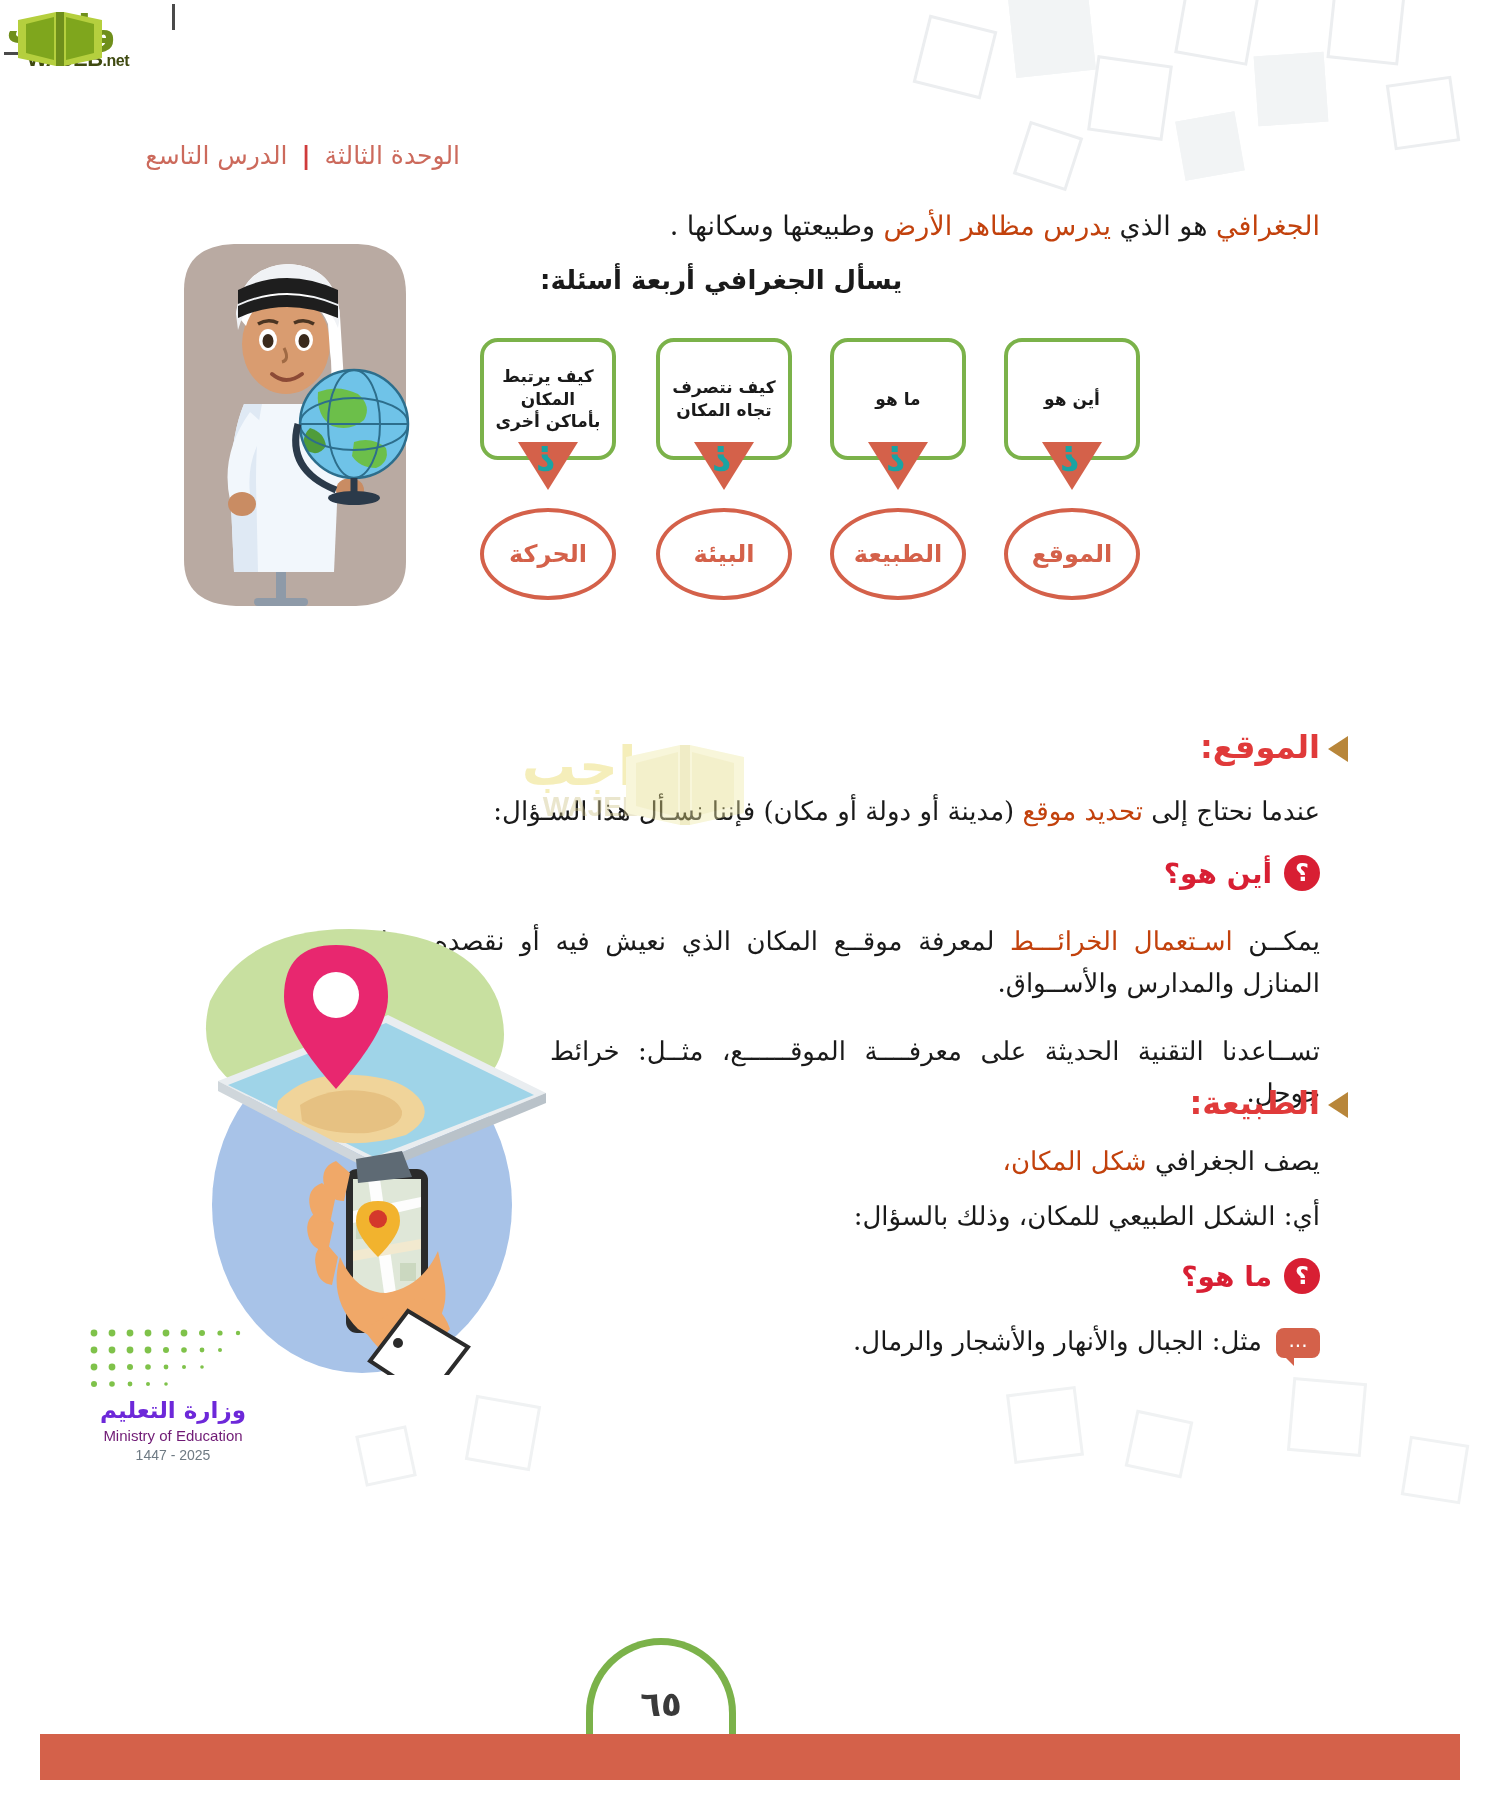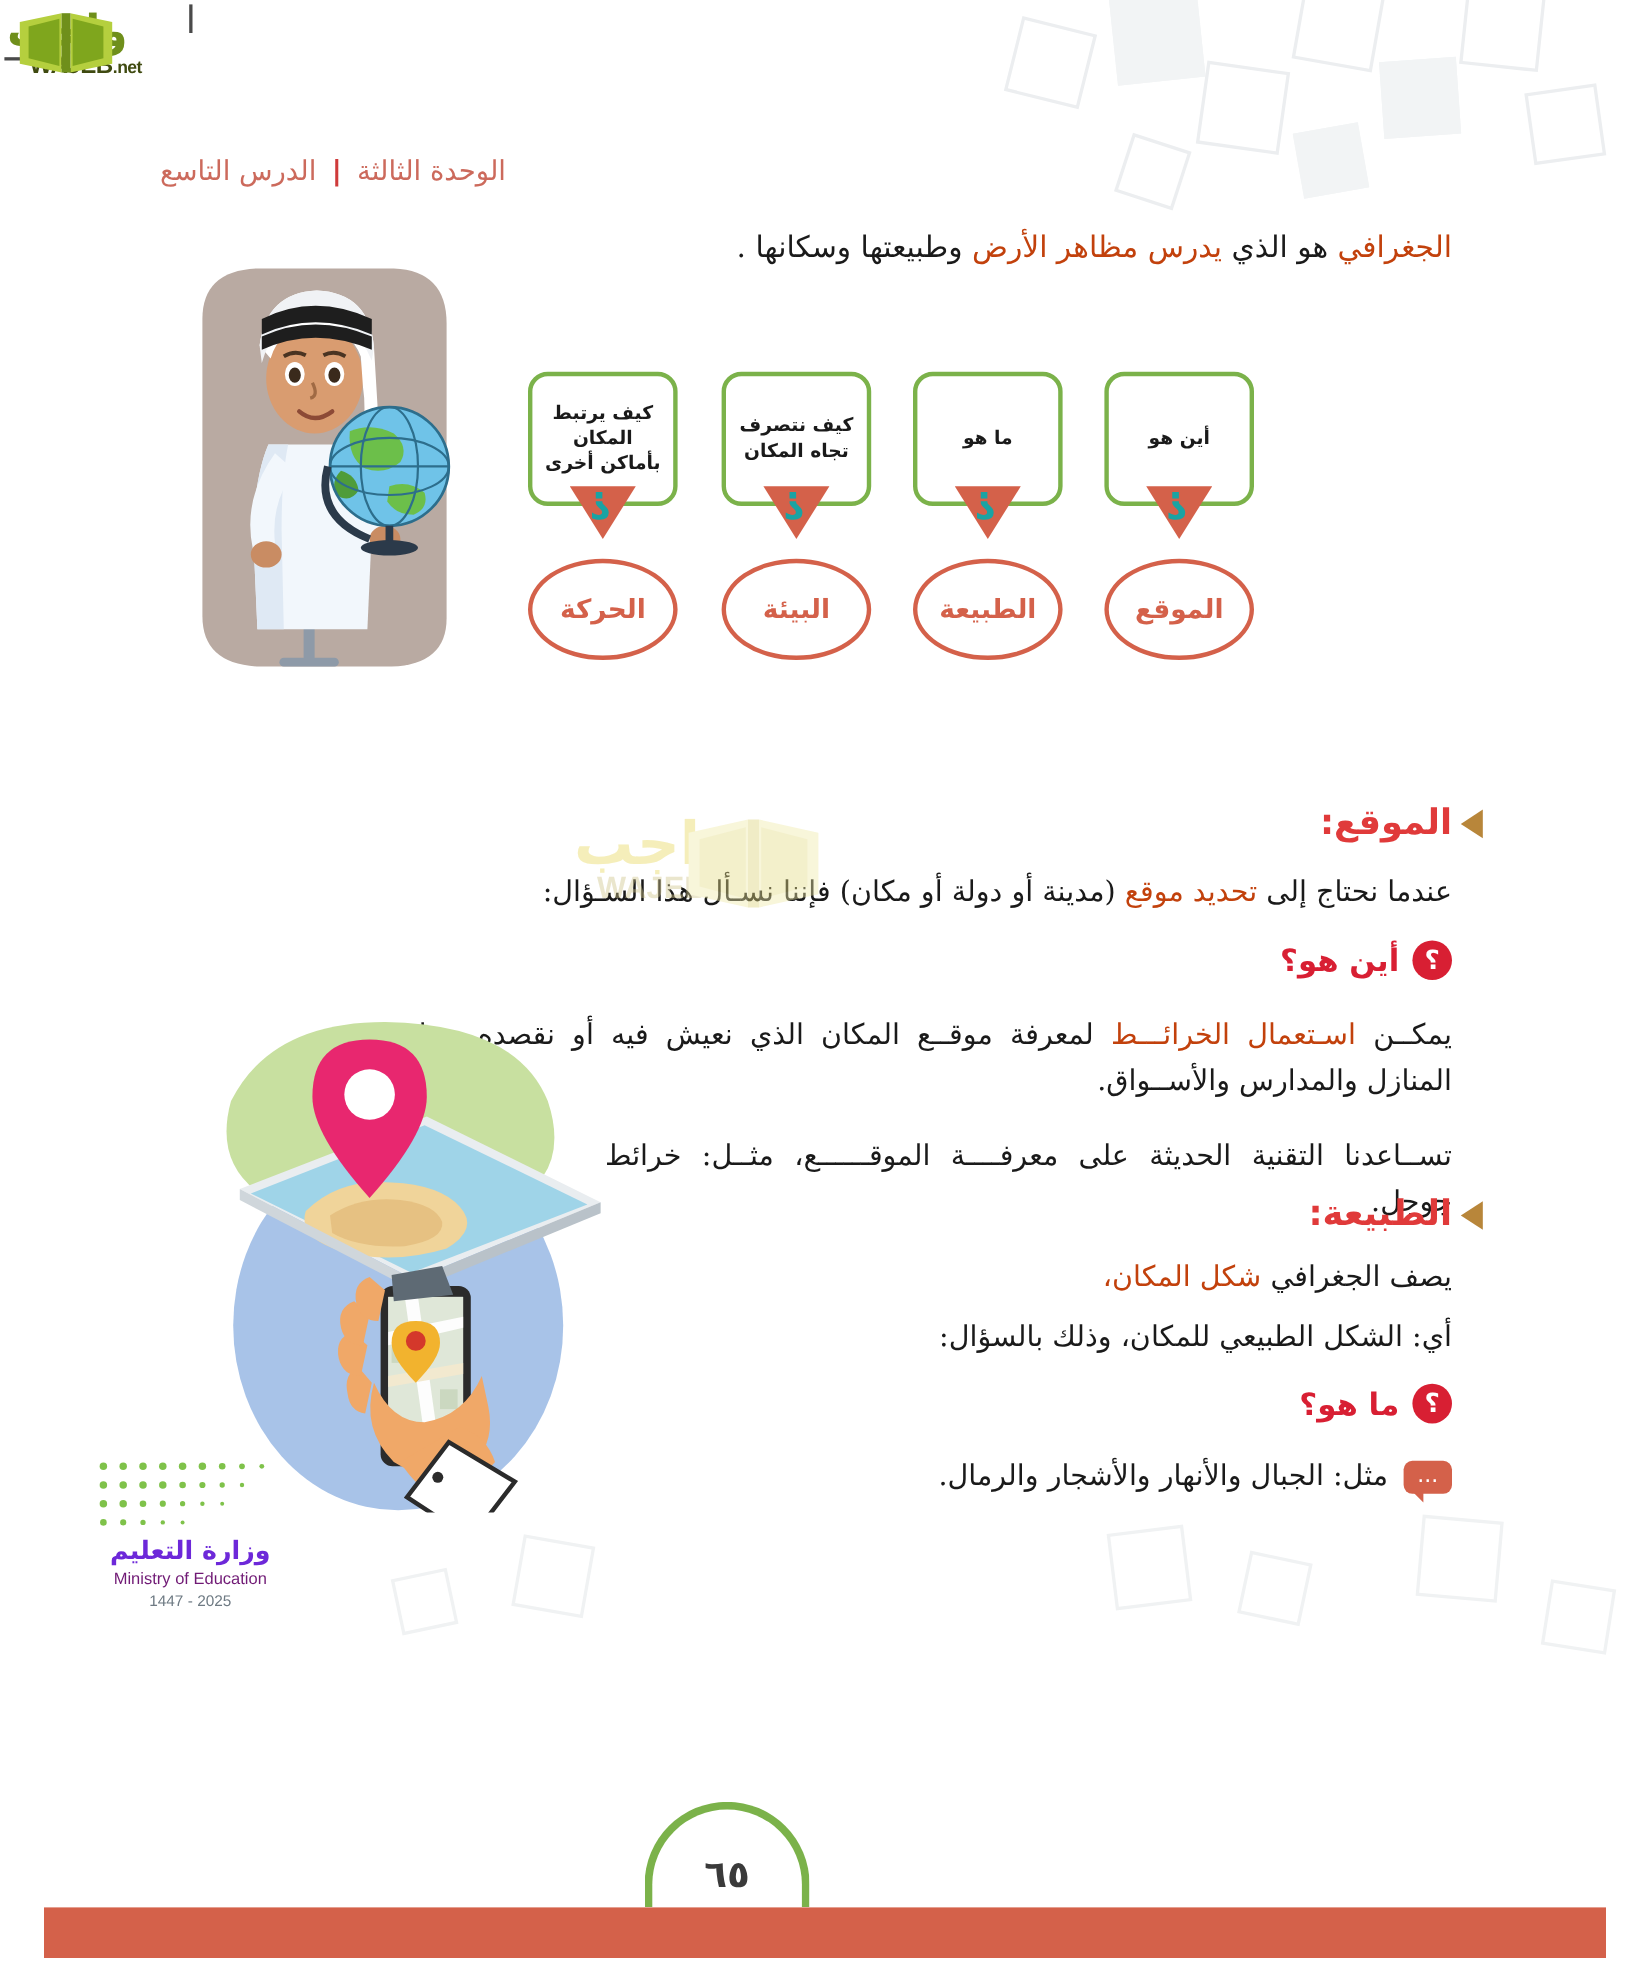--- a/index.html
+++ b/index.html
@@ -311,20 +311,21 @@
     <ellipse cx="196" cy="192" rx="54" ry="26" fill="none" stroke="#2d6e8c" stroke-width="2"></ellipse>
 
     <path d="M196 246 L196 262" stroke="#2b3a4a" stroke-width="7"></path>
     <ellipse cx="196" cy="266" rx="26" ry="7" fill="#2b3a4a"></ellipse>
     <path d="M140 192 Q128 238 178 258" stroke="#2b3a4a" stroke-width="7" fill="none"></path>
   </svg>
 
   <div class="intro">
     <span class="cyan">الجغرافي</span><span> هو الذي </span><span class="cyan">يدرس</span><span class="cyan"> مظاهر الأرض </span><span>وطبيعتها وسكانها .</span>
   </div>
+  <div class="intro-2">يسأل الجغرافي أربعة أسئلة:</div>
 
   <div class="flow">
 
     <div class="qbox col0">أين هو</div>
     <div class="qbox col1">ما هو</div>
     <div class="qbox col2">كيف نتصرف تجاه المكان</div>
     <div class="qbox col3">كيف يرتبط المكان بأماكن أخرى</div>
 
     <div class="arrow-wrap col0">
       <div class="arrow-tri"></div>

